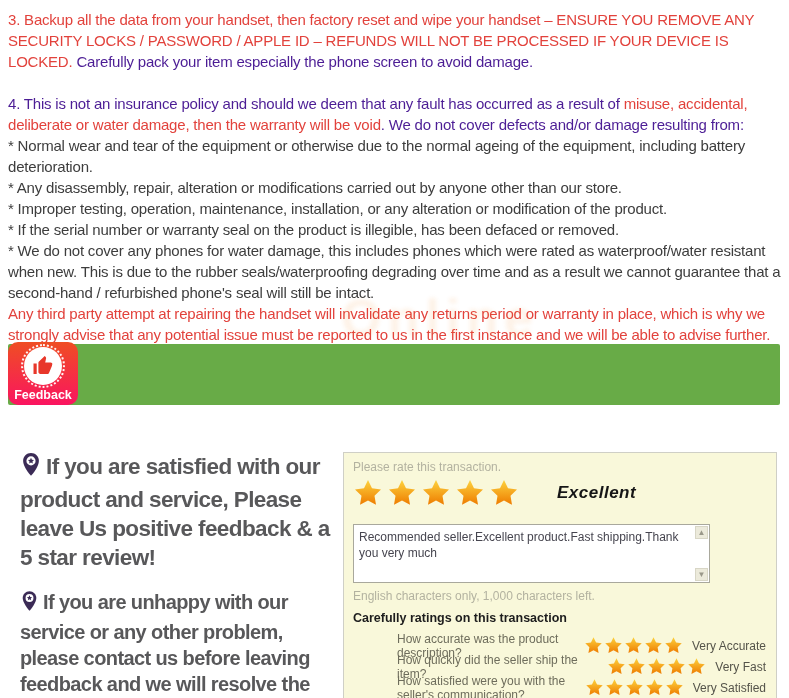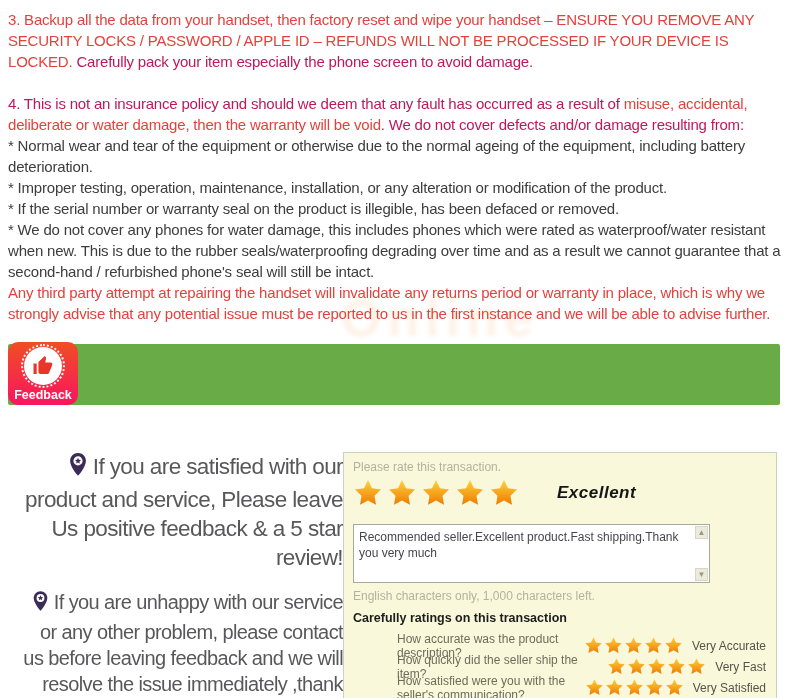--- a/index.html
+++ b/index.html
@@ -10,21 +10,21 @@
     color:#3d3d3d;
     position:relative;
     overflow:hidden;
     padding:9px 8px 0 8px;
   }
   
   .terms { font-size:15px; line-height:21px; letter-spacing:-0.2px; }
   .terms p { margin:0 0 21px 0; }
   .terms .block { margin:0; }
   .red { color:var(--red,#e2423c); }
-  .blk { color:#be185d; }
+  .blk { color:#4c1d95; }
   
   .watermark {
     position:absolute; left:180px; top:288px; width:520px;
     font-size:52px; font-weight:bold; color:#f0831e;
     opacity:0.10; filter:blur(2px); letter-spacing:6px;
     pointer-events:none; text-align:center;
   }
   
   .banner {
     position:absolute; left:8px; top:344px; width:772px; height:61px;
@@ -39,21 +39,21 @@
   }
   .fb-circle {
     margin-top:5px; width:38px; height:38px; border-radius:50%;
     background:#fff; outline:2px dotted rgba(255,255,255,.95); outline-offset:1px;
     display:flex; align-items:center; justify-content:center;
   }
   .fb-label { color:#fff; font-weight:bold; font-size:12.5px; margin-top:3px; }
   
   .bottom { position:absolute; left:8px; top:452px; width:773px; display:flex; }
   .left-col { width:335px; padding-left:12px; color:#58585a; }
-  .appeal { display:block; font-weight:normal;text-align:right; }
+  .appeal { display:block; font-weight:bold; }
   .appeal.first { font-size:22.5px; line-height:29px; letter-spacing:-0.6px; }
   .appeal.second { font-size:20px; line-height:26px; letter-spacing:-0.6px; margin-top:17px; }
   .pin { display:inline-block; vertical-align:-4px; margin-right:4px; }
   
   .panel {
     width:434px; margin-left:0;
     background:var(--panel-bg,#f9f8da);
     border:1px solid #cfcfc6;
     padding:7px 10px 12px 9px;
     height:253px;
@@ -93,20 +93,21 @@
       <stop offset="1" stop-color="#ee7c00"></stop>
     </linearGradient>
   </defs>
 </svg>
 
 <div class="terms">
   <p><span class="red">3. Backup all the data from your handset, then factory reset and wipe your handset – ENSURE YOU REMOVE ANY SECURITY LOCKS / PASSWORD / APPLE ID – REFUNDS WILL NOT BE PROCESSED IF YOUR DEVICE IS LOCKED.</span><span class="blk"> Carefully pack your item especially the phone screen to avoid damage.</span></p>
   <div class="block">
     <div><span class="blk">4. This is not an insurance policy and should we deem that any fault has occurred as a result of </span><span class="red">misuse, accidental, deliberate or water damage, then the warranty will be void</span><span class="blk">. We do not cover defects and/or damage resulting from:</span></div>
     <div>* Normal wear and tear of the equipment or otherwise due to the normal ageing of the equipment, including battery deterioration.</div>
+    <div>* Any disassembly, repair, alteration or modifications carried out by anyone other than our store.</div>
     <div>* Improper testing, operation, maintenance, installation, or any alteration or modification of the product.</div>
     <div>* If the serial number or warranty seal on the product is illegible, has been defaced or removed.</div>
     <div>* We do not cover any phones for water damage, this includes phones which were rated as waterproof/water resistant when new. This is due to the rubber seals/waterproofing degrading over time and as a result we cannot guarantee that a second-hand / refurbished phone's seal will still be intact.</div>
     <div class="red">Any third party attempt at repairing the handset will invalidate any returns period or warranty in place, which is why we strongly advise that any potential issue must be reported to us in the first instance and we will be able to advise further.</div>
   </div>
 </div>
 
 <div class="watermark">Online</div>
 
 <div class="banner">

